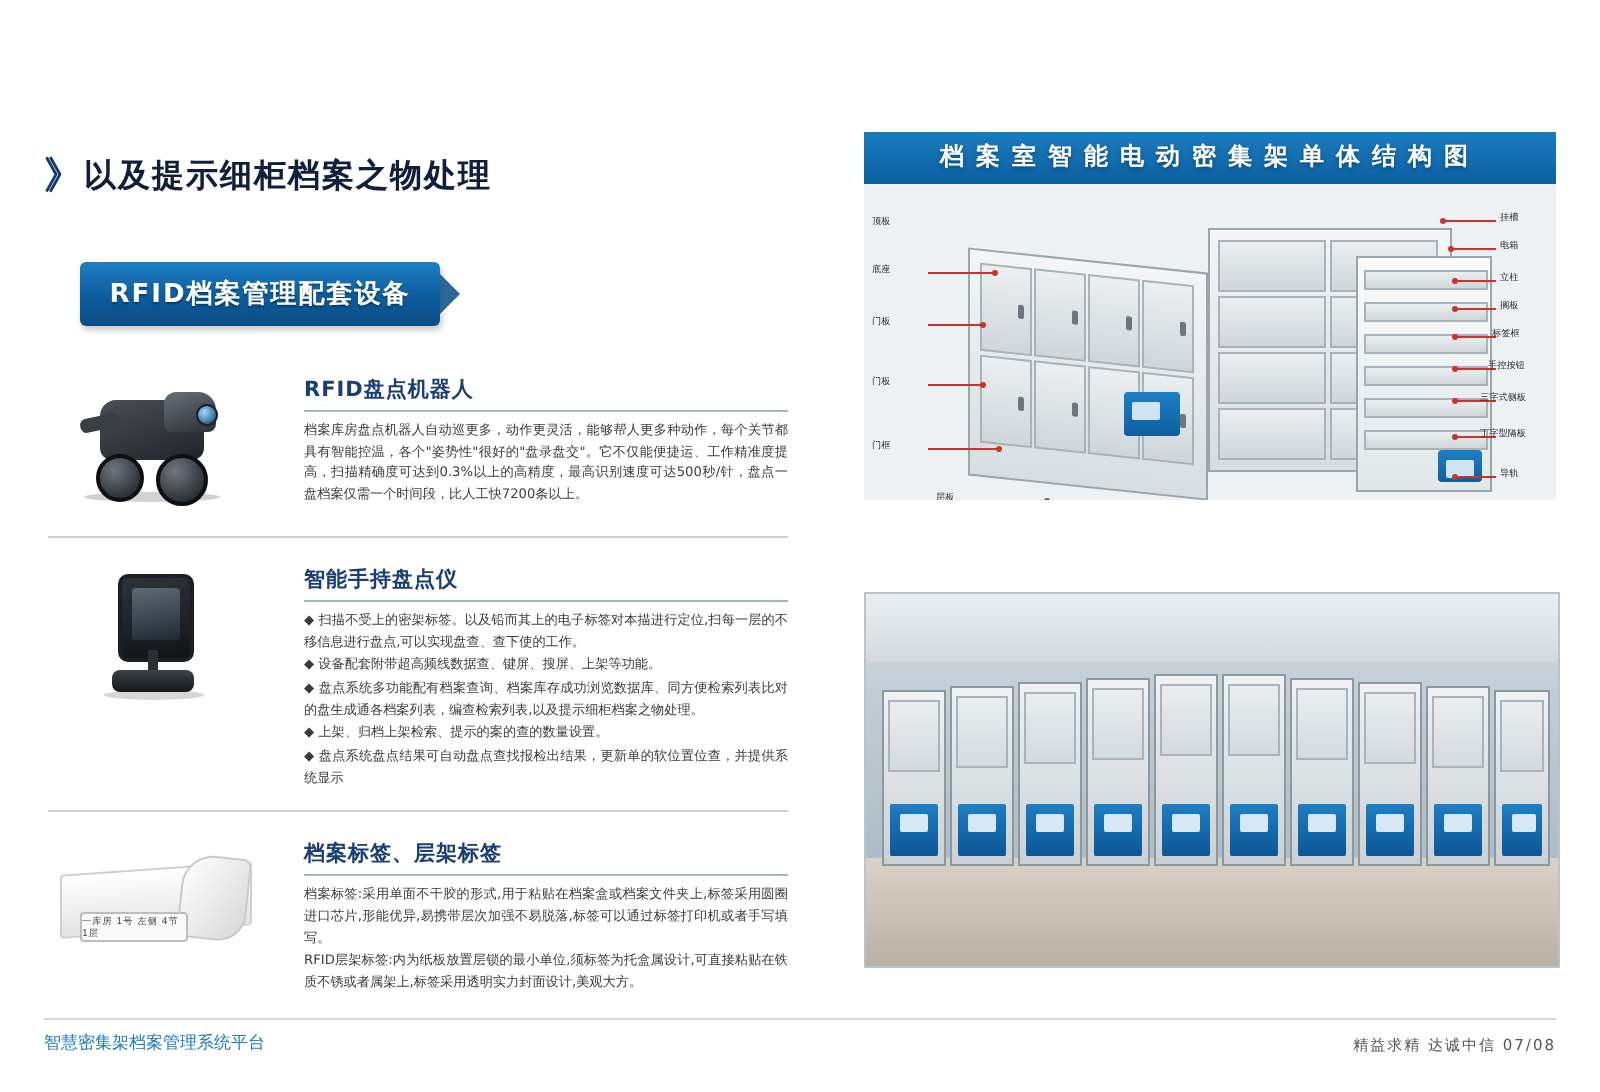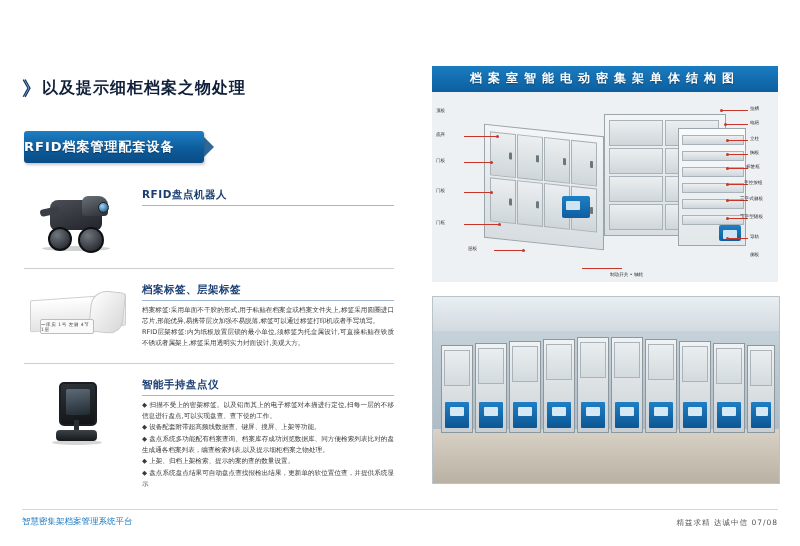--- a/index.html
+++ b/index.html
@@ -23,44 +23,44 @@
   .chev{
     color:#123a6b;font-size:19px;font-weight:bold;letter-spacing:-3px;
     line-height:1;
   }
   .header-title{
     font-size:16px;font-weight:bold;color:#11203a;letter-spacing:1px;
     font-family:"DejaVu Sans",sans-serif;
   }
   
   .ribbon{
-    position:absolute;left:24px;top:131px;
+    position:absolute;left:40px;top:131px;
     width:180px;height:32px;
     background:linear-gradient(180deg,#1e7fc4 0%,#0d5c9c 55%,#0a4c85 100%);
     border-radius:3px;
     box-shadow:1px 2px 3px rgba(0,0,0,0.22);
-    display:flex;align-items:center;justify-content:flex-start;
+    display:flex;align-items:center;justify-content:center;
   }
   .ribbon:after{
     content:"";position:absolute;right:-10px;top:6px;
     border-left:10px solid #0a4c85;
     border-top:10px solid transparent;
     border-bottom:10px solid transparent;
     opacity:.85;
   }
   .ribbon-text{
     color:#ffffff;font-size:13px;font-weight:bold;letter-spacing:1px;
     font-family:"DejaVu Sans",sans-serif;
     text-shadow:0 1px 1px rgba(0,0,0,.35);
   }
   
   .items{position:absolute;left:24px;top:186px;width:370px;}
   .item{
     position:relative;
-    display:flex;gap:12px;
+    display:flex;gap:22px;
     padding-bottom:10px;margin-bottom:12px;
     border-bottom:1px solid #cfcfcf;
   }
   .item:last-child{border-bottom:none;}
   .thumb{
     width:106px;height:72px;flex:0 0 106px;
     border-radius:2px;position:relative;overflow:hidden;
     background:#ffffff;
   }
   .item-body{flex:1;padding-top:2px;}
@@ -108,21 +108,21 @@
     transform:skewY(-4deg);border-radius:2px;}
   .rl-curl{position:absolute;left:60px;top:0px;width:32px;height:40px;
     background:linear-gradient(120deg,#ffffff,#d7d7d7);border:1px solid #c9c9c9;
     border-radius:16px 4px 14px 4px;transform:rotate(6deg);}
   .rl-tag{position:absolute;left:10px;top:28px;width:52px;height:13px;
     background:#fafafa;border:1px solid #bdbdbd;border-radius:2px;
     display:flex;align-items:center;justify-content:center;}
   .rl-tag span{font-size:4.6px;color:#444;letter-spacing:.5px;font-family:"DejaVu Sans",sans-serif;}
   
   .panel-top{
-    position:absolute;left:432px;top:66px;width:346px;height:216px;
+    position:absolute;left:432px;top:66px;width:346px;height:184px;
     background:linear-gradient(180deg,#0f6fb5 0%,#1f86c9 18%,#f4f6f7 30%,#e9edf0 100%);
     overflow:hidden;
   }
   .panel-top-title{
     position:absolute;left:0;top:4px;width:100%;text-align:center;
     font-size:12px;font-weight:bold;color:#ffffff;letter-spacing:6px;
     font-family:"DejaVu Sans",sans-serif;
     text-shadow:0 1px 2px rgba(0,0,0,.3);
   }
   .panel-top-band{
@@ -195,38 +195,22 @@
           <div class="rb-body"></div>
           <div class="rb-head"></div>
           <div class="rb-lens"></div>
           <div class="rb-arm"></div>
           <div class="rb-w1"></div>
           <div class="rb-w2"></div>
         </div>
       </div>
       <div class="item-body">
         <div class="item-title">RFID盘点机器人</div>
-      </div>
-    </div>
-
-    <div class="item">
-      <div class="thumb">
-        <div class="roll">
-          <div class="rl-paper"></div>
-          <div class="rl-curl"></div>
-          <div class="rl-tag">
-              <span>一库房  1号 左侧 4节 1层</span>
-            </div>
-        </div>
-      </div>
-      <div class="item-body">
-        <div class="item-title">档案标签、层架标签</div>
         <div class="item-text">
-          <p>档案标签:采用单面不干胶的形式,用于粘贴在档案盒或档案文件夹上,标签采用圆圈进口芯片,形能优异,易携带层次加强不易脱落,标签可以通过标签打印机或者手写填写。</p>
-          <p>RFID层架标签:内为纸板放置层锁的最小单位,须标签为托盒属设计,可直接粘贴在铁质不锈或者属架上,标签采用透明实力封面设计,美观大方。</p>
+          <p>档案库房盘点机器人自动巡更多，动作更灵活，能够帮人更多种动作，每个关节都具有智能控温，各个"姿势性"很好的"盘录盘交"。它不仅能便捷运、工作精准度提高，扫描精确度可达到0.3%以上的高精度，最高识别速度可达500秒/针，盘点一盘档案仅需一个时间段，比人工快7200条以上。</p>
         </div>
       </div>
     </div>
 
     <div class="item">
       <div class="thumb">
         <div class="scan">
           <div class="sc-shadow"></div>
           <div class="sc-screen">
               <div class="sc-inner"></div>
@@ -236,20 +220,39 @@
         </div>
       </div>
       <div class="item-body">
         <div class="item-title">智能手持盘点仪</div>
         <div class="item-text">
           <p>◆ 扫描不受上的密架标签。以及铅而其上的电子标签对本描进行定位,扫每一层的不移信息进行盘点,可以实现盘查、查下使的工作。</p>
           <p>◆ 设备配套附带超高频线数据查、键屏、搜屏、上架等功能。</p>
           <p>◆ 盘点系统多功能配有档案查询、档案库存成功浏览数据库、同方便检索列表比对的盘生成通各档案列表，编查检索列表,以及提示细柜档案之物处理。</p>
           <p>◆ 上架、归档上架检索、提示的案的查的数量设置。</p>
           <p>◆ 盘点系统盘点结果可自动盘点查找报检出结果，更新单的软位置位查，并提供系统显示</p>
+        </div>
+      </div>
+    </div>
+
+    <div class="item">
+      <div class="thumb">
+        <div class="roll">
+          <div class="rl-paper"></div>
+          <div class="rl-curl"></div>
+          <div class="rl-tag">
+              <span>一库房  1号 左侧 4节 1层</span>
+            </div>
+        </div>
+      </div>
+      <div class="item-body">
+        <div class="item-title">档案标签、层架标签</div>
+        <div class="item-text">
+          <p>档案标签:采用单面不干胶的形式,用于粘贴在档案盒或档案文件夹上,标签采用圆圈进口芯片,形能优异,易携带层次加强不易脱落,标签可以通过标签打印机或者手写填写。</p>
+          <p>RFID层架标签:内为纸板放置层锁的最小单位,须标签为托盒属设计,可直接粘贴在铁质不锈或者属架上,标签采用透明实力封面设计,美观大方。</p>
         </div>
       </div>
     </div>
 
   </div>
 
   <div class="panel-top">
     <div class="panel-top-band"></div>
     <div class="panel-top-title">档案室智能电动密集架单体结构图</div>
 

